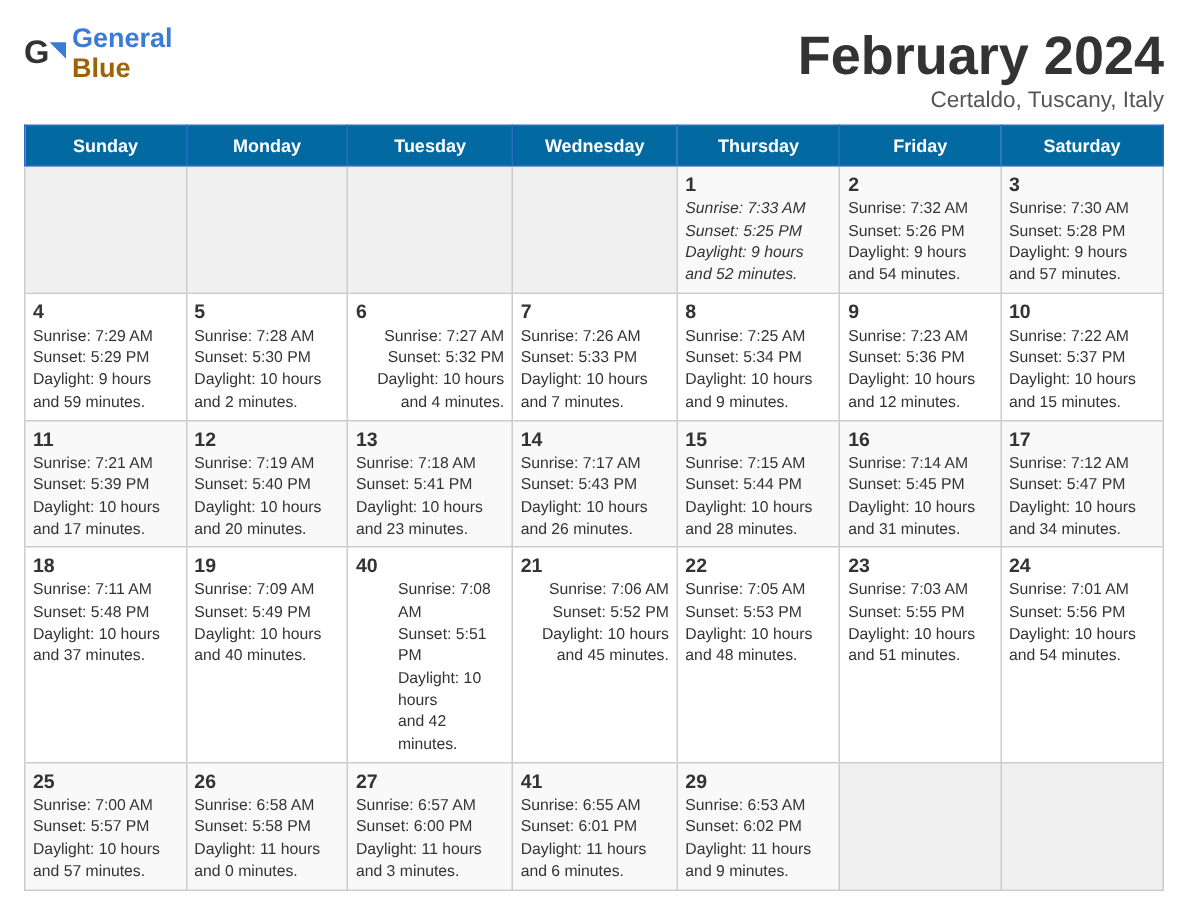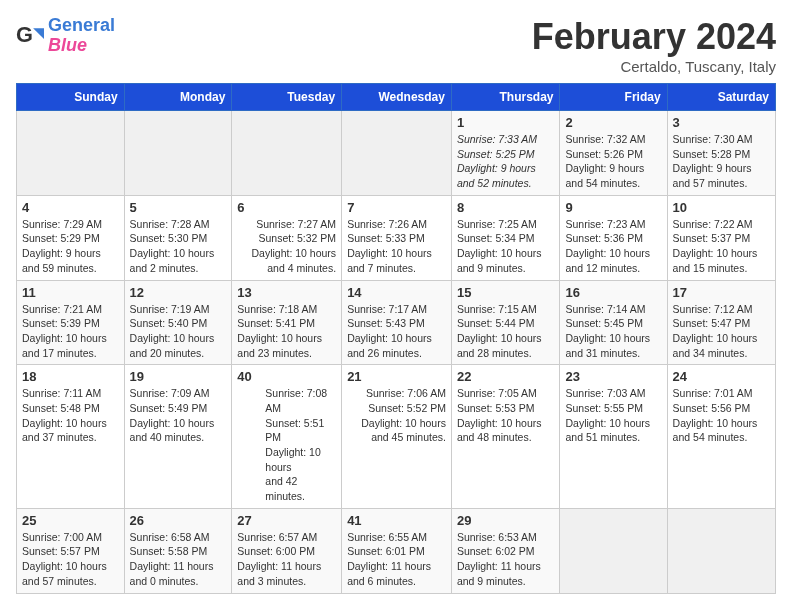--- a/index.html
+++ b/index.html
@@ -45,23 +45,23 @@
     .subtitle {
       font-size: 15px;
       color: #555;
     }
     table {
       width: 100%;
       border-collapse: collapse;
       font-size: 11px;
     }
     thead th {
-      background-color: #1d4ed8;
+      background-color: #0369a1;
       color: #fff;
-      text-align: right;
+      text-align: center;
       padding: 6px 6px;
       font-size: 12px;
       font-weight: bold;
       border: 1px solid #2e6bc4;
     }
     tbody td {
       border: 1px solid #ccc;
       vertical-align: top;
       padding: 4px 5px;
       width: 113px;
@@ -92,21 +92,21 @@
 <body>
 
 <div class="header">
   <div class="logo">
     <svg class="logo-icon" viewBox="0 0 36 36">
       <text x="0" y="26" font-size="28" font-weight="bold" fill="#333">G</text>
       <polygon points="22,8 36,8 36,22" fill="#3a7bd5"></polygon>
     </svg>
     <div class="logo-text">
       <div><span>General</span></div>
-      <div style="color:#ec4899;font-style:italic;">Blue</div>
+      <div style="color:#a16207;">Blue</div>
     </div>
   </div>
   <div class="title-block">
     <div class="month-title">February 2024</div>
     <div class="subtitle">Certaldo, Tuscany, Italy</div>
   </div>
 </div>
 
 <table>
   <thead>

